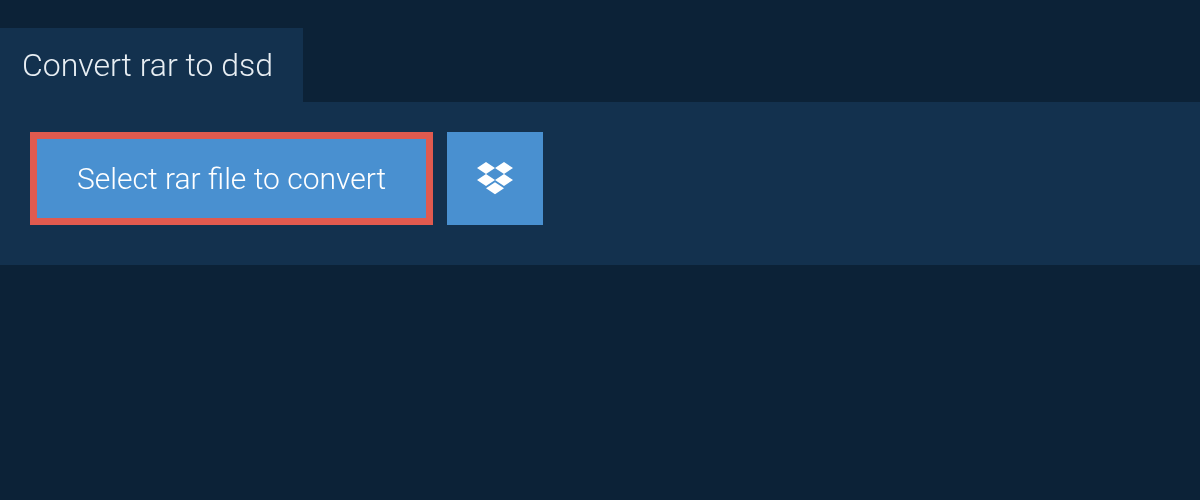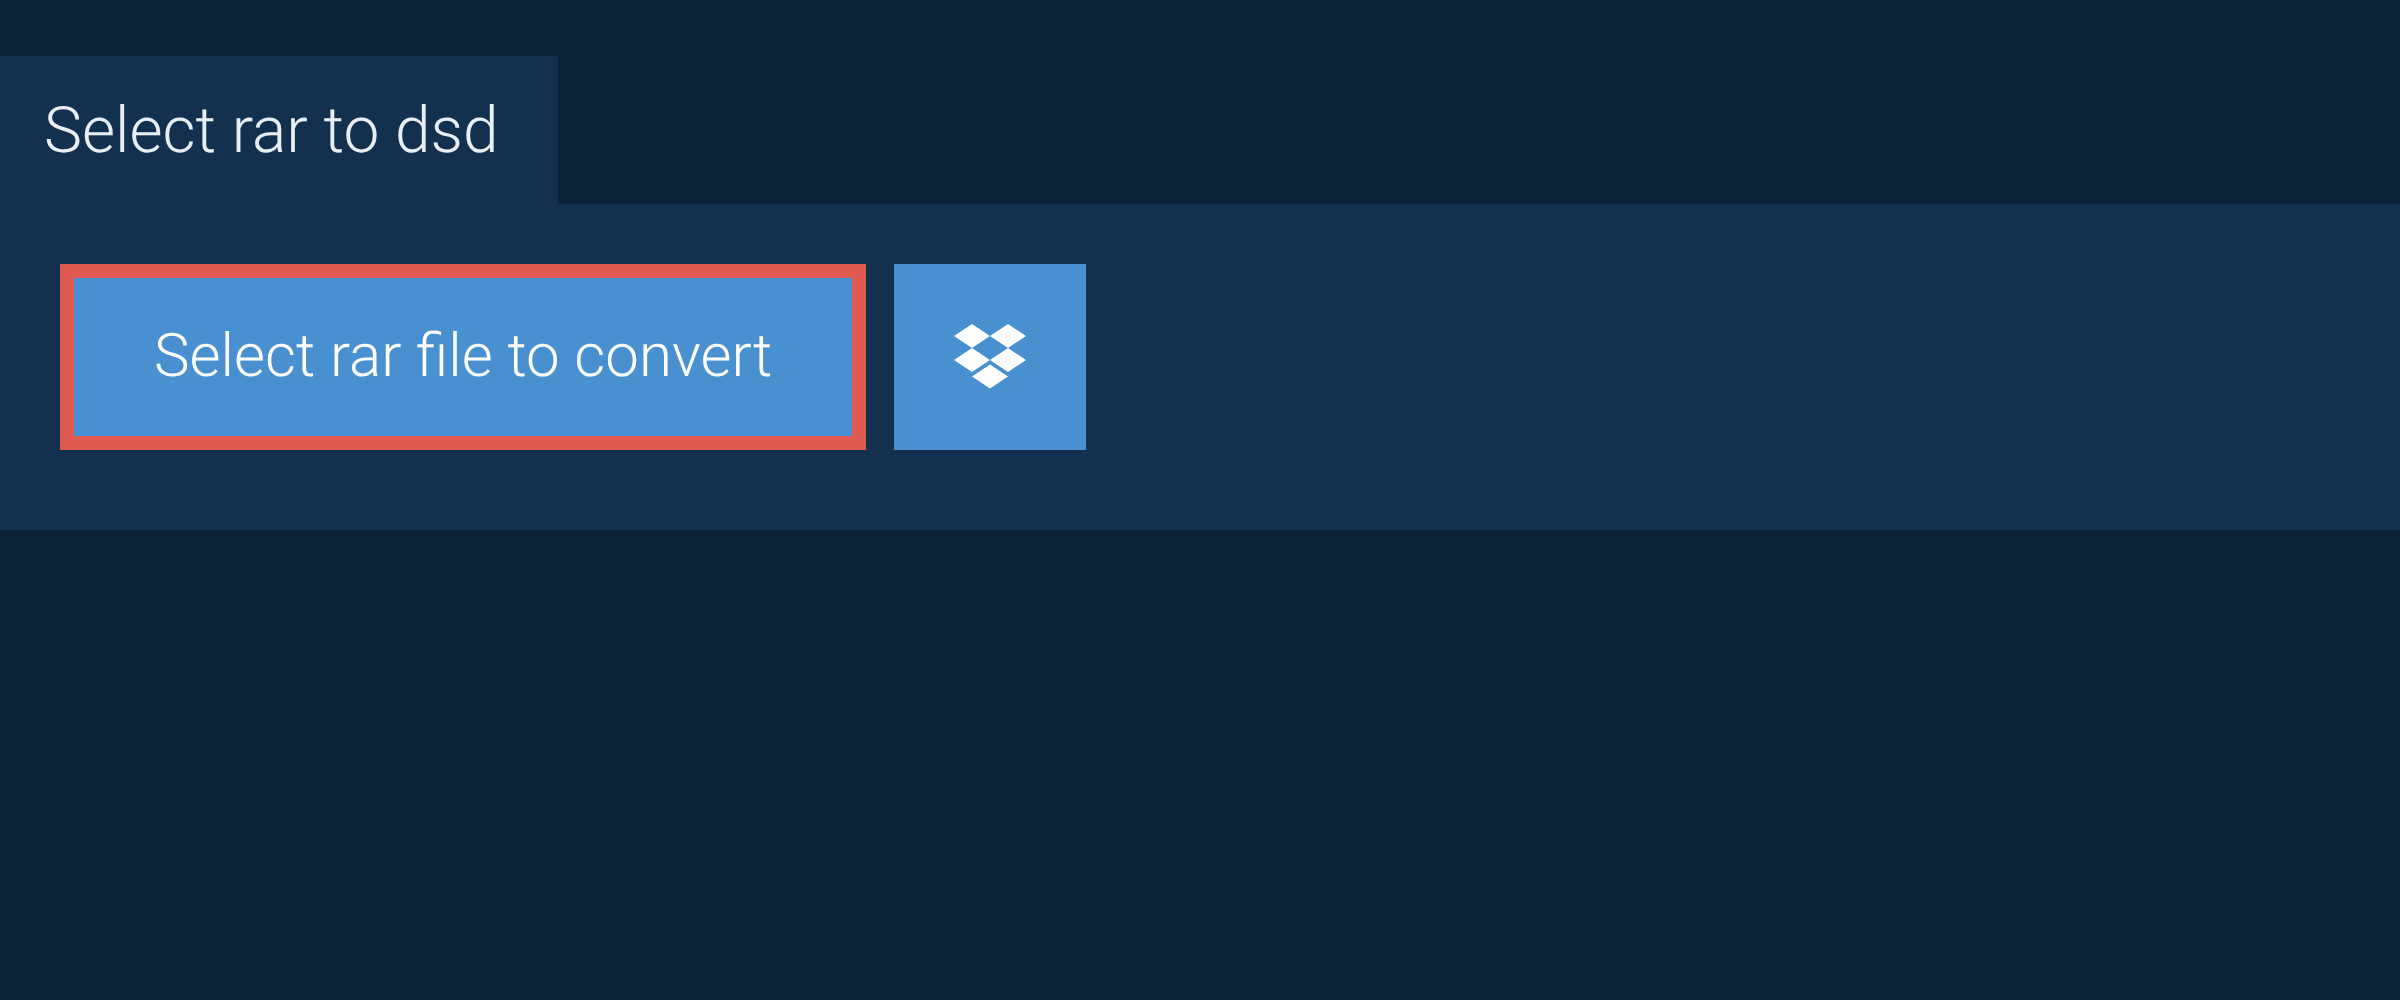--- a/index.html
+++ b/index.html
@@ -62,21 +62,21 @@
       height: 36px;
       fill: #ffffff;
     }
   </style>
 </head>
 <body>
 
 
 
 <div class="tab-header">
-  <h1 class="tab-title">Select rar to dsd</h1>
+  <h1 class="tab-title">Convert rar to dsd</h1>
 </div>
 
 <div class="content-panel">
   <div class="button-row">
     <button class="select-file-button">Select rar file to convert</button>
     <button class="dropbox-button">
       <span class="dropbox-icon">
         <svg viewBox="0 0 24 24" xmlns="http://www.w3.org/2000/svg">
           <path d="M6 2L12 6L6 10L0 6L6 2Z M18 2L24 6L18 10L12 6L18 2Z M0 14L6 10L12 14L6 18L0 14Z M18 10L24 14L18 18L12 14L18 10Z M6 19.5L12 15.5L18 19.5L12 23.5L6 19.5Z"></path>
         </svg>

